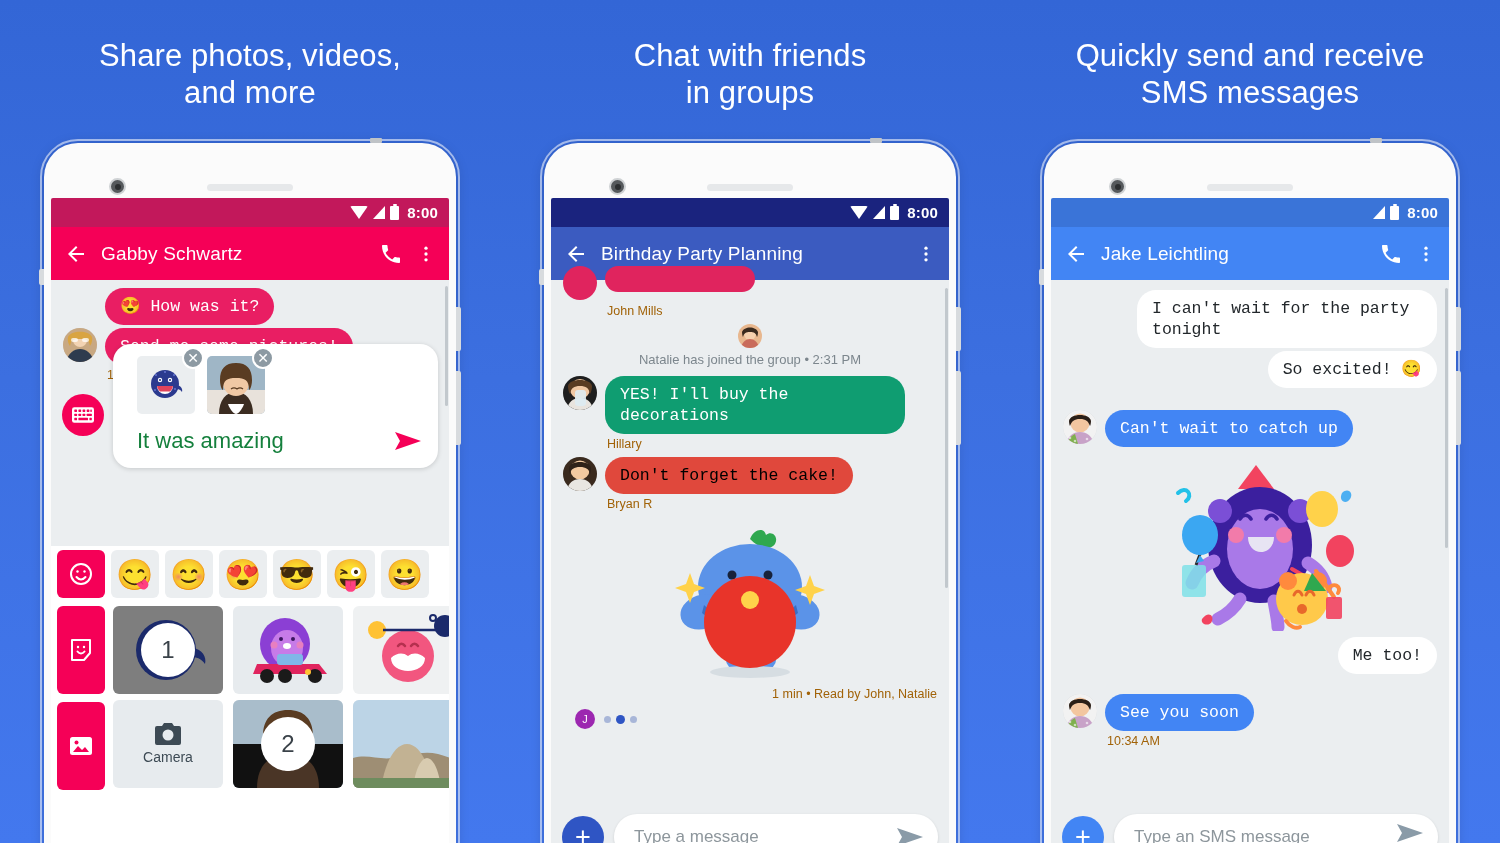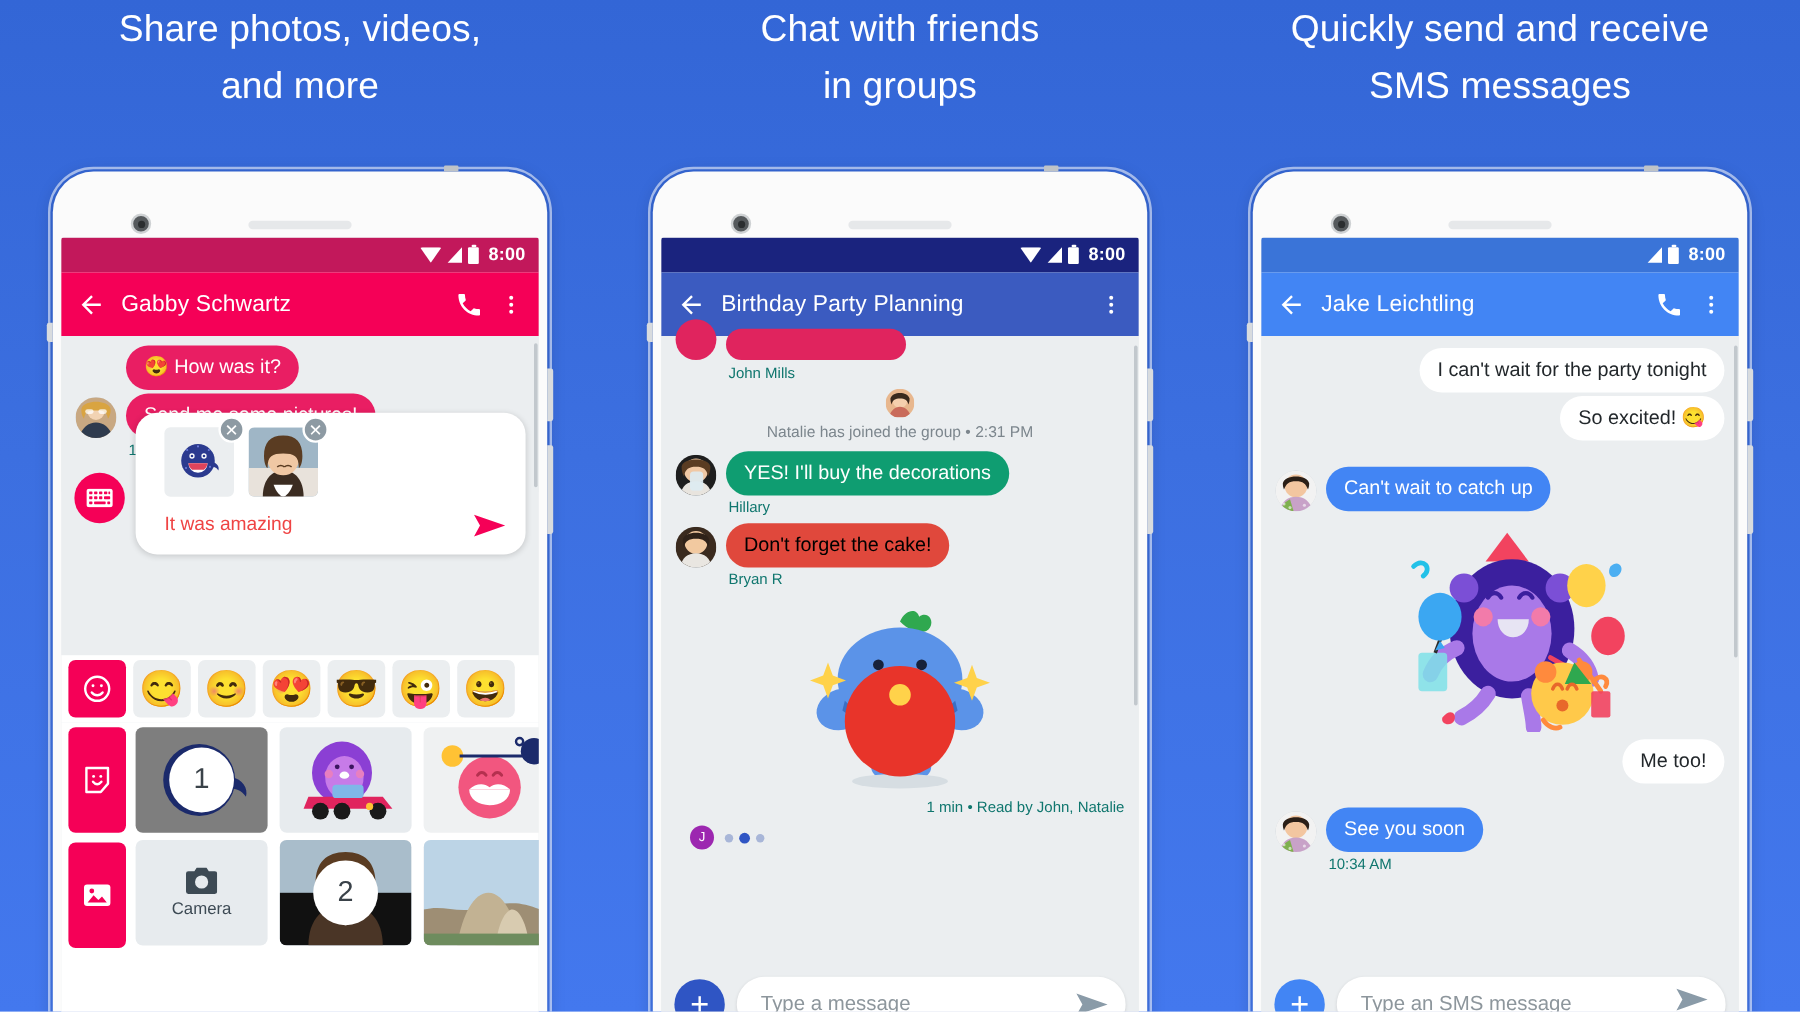--- a/index.html
+++ b/index.html
@@ -14,24 +14,25 @@
   }
 
   .panels { display: flex; width: 1500px; height: 843px; }
   .panel { width: 500px; height: 843px; position: relative; }
 
   .headline {
     color: #FFFFFF;
     text-align: center;
     font-size: 31px;
     font-weight: 400;
-    line-height: 48px;
+    line-height: 37px;
     letter-spacing: 0.1px;
     padding-top: 0;
     white-space: pre-line;
+    margin-top: 37px;
   }
 
   
   .phone {
     position: absolute;
     left: 50%;
     transform: translateX(-50%);
     top: 143px;
     width: 412px;
     height: 720px;
@@ -102,33 +103,33 @@
   .appbar {
     height: 53px; display:flex; align-items:center; padding: 0 13px; gap: 13px;
   }
   .appbar .title { color:#fff; font-size:19px; font-weight:400; flex:1; letter-spacing:0.15px;}
   .ic { width:24px;height:24px;flex:0 0 auto; }
   .ic svg { display:block; width:100%; height:100%; fill:#fff; }
   .ic.small { width:20px; height:24px; }
 
   
   .convo { position:relative; padding: 8px 12px 0 12px; }
-  .row { display:flex; align-items:flex-end; gap:8px; margin-bottom:3px; }
+  .row { display:flex; align-items:flex-start; gap:8px; margin-bottom:3px;font-family:Liberation Mono, monospace; }
   .row.out { justify-content: flex-end; }
   .avatar {
     width:34px;height:34px;border-radius:50%;flex:0 0 auto;overflow:hidden;
     background:#cfd4d8;
   }
   .avatar.spacer { background:transparent; }
   .bubble {
     border-radius: 19px; padding: 8px 15px; font-size:16.5px; line-height:21px;
     max-width: 300px; word-wrap:break-word;
   }
   .bubble.white { background:#fff; color:#22272b; }
-  .meta { font-size:12.5px; color:#0f766e; margin: 2px 0 6px 0; }
+  .meta { font-size:12.5px; color:#a16207; margin: 2px 0 6px 0; }
   .meta.left { margin-left: 44px; }
   .meta.right { text-align:right; }
   .sysline { text-align:center; color:#7c868d; font-size:13px; margin: 2px 0 9px 0; }
   .sysavatar { width:24px;height:24px;border-radius:50%;margin:0 auto 4px auto;overflow:hidden;}
 
   
   .composer {
     position:absolute; left:0; right:0; bottom:0;
     display:flex; align-items:center; gap:10px; padding: 9px 11px 10px 11px;
   }
@@ -159,21 +160,21 @@
   }
   .thumbs { display:flex; gap:12px; padding-left:12px; }
   .thumb { width:58px;height:58px;border-radius:5px; position:relative; overflow:visible;}
   .thumb .inner { width:100%;height:100%;border-radius:5px;overflow:hidden; }
   .thumb .x {
     position:absolute; right:-9px; top:-9px; width:22px;height:22px;border-radius:50%;
     background:#8D9AA3; color:#fff; display:flex;align-items:center;justify-content:center;
     font-size:14px; line-height:1; border:2px solid #fff;
   }
   .attachrow { display:flex; align-items:center; padding: 14px 4px 14px 12px; }
-  .attachrow .txt { flex:1; font-size:16px; color:#ef4444; }
+  .attachrow .txt { flex:1; font-size:22px; color:#15803d; }
   .kbfab {
     position:absolute; left:11px; top:196px;
     width:42px;height:42px;border-radius:50%;background:#F50057;
     display:flex;align-items:center;justify-content:center;
   }
   .emojibar {
     position:absolute; left:0; right:0; top:348px; height:56px;
     display:flex; gap:6px; padding:4px 0 4px 6px; background:#FFFFFF;
   }
   .emojibar .tab { width:48px;height:48px;border-radius:6px;background:#F50057;

